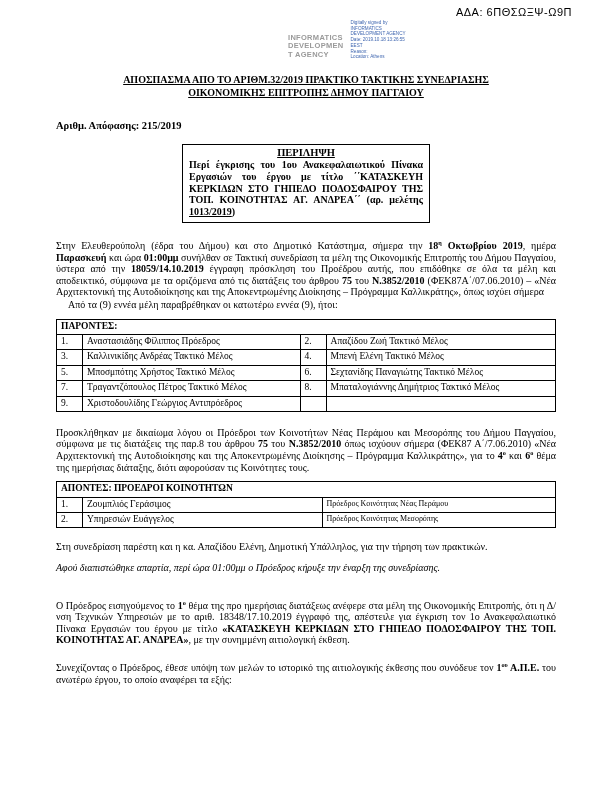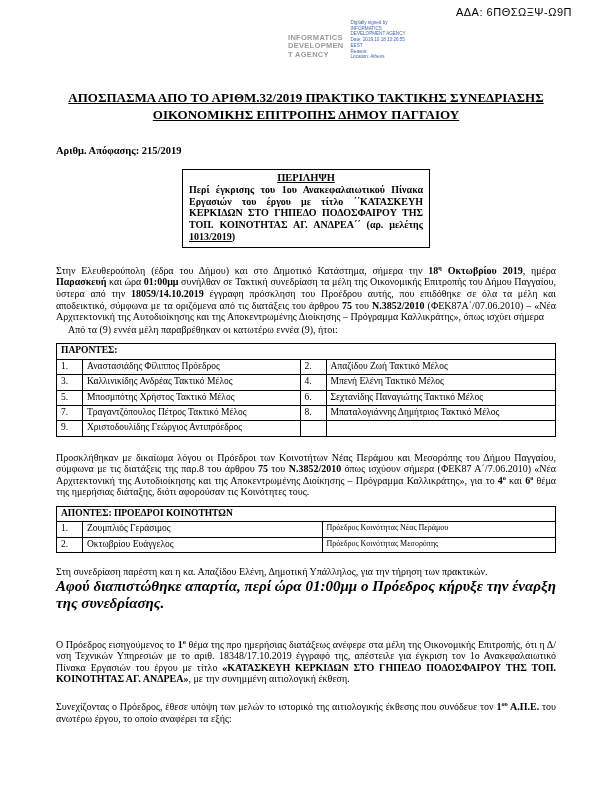--- a/index.html
+++ b/index.html
@@ -26,39 +26,39 @@
     font-family:"Liberation Sans","DejaVu Sans",sans-serif;
     font-size:7.5px; font-weight:bold; line-height:1.18; color:#9a9a9a;
     letter-spacing:.3px;
   }
   .stamp-sig {
     font-family:"Liberation Sans","DejaVu Sans",sans-serif;
     font-size:4.6px; line-height:1.25; color:#4067b0;
   }
   .authority { font-size:10.5px; line-height:1.28; }
   .authority .muni { font-weight:bold; text-decoration:underline; }
-  .doc-title { margin-top:17px; text-align:center; font-weight:bold; font-size:13px; line-height:1.3; }
+  .doc-title { margin-top:0; text-align:center; font-weight:bold; font-size:10px; line-height:1.3; }
   .u { text-decoration:underline; }
   .b { font-weight:bold; }
   sup { font-size:.62em; line-height:0; }
   .decision-no { margin-top:21px; font-weight:bold; font-size:10.5px; }
   .summary-box {
     width:248px; margin:13px auto 0 auto;
     border:1.6px solid #000;
     padding:2px 6px 4px 6px;
     font-size:10px; font-weight:bold;font-family:Liberation Serif, serif;
   }
   .summary-heading { text-align:center; text-decoration:underline; font-size:10.5px; margin-bottom:1px; }
   .summary-body { text-align:justify; line-height:1.18; }
   .body-p { font-size:10px; line-height:1.16; text-align:justify; }
   .p-session   { margin-top:17px; }
   .p-attend    { margin-top:1px; text-indent:12px; }
   .p-invited   { margin-top:15px; }
   .p-secretary { margin-top:13px; }
-  .p-quorum    { margin-top:0; font-weight:bold; font-style:italic; font-size:15px; }
+  .p-quorum    { margin-top:9px; font-weight:normal; font-style:italic; font-size:10px; }
   .p-topic     { margin-top:26px; }
   .p-cont      { margin-top:16px; }
   table.tbl { width:100%; border-collapse:collapse; margin-top:8px; font-size:9.5px; }
   table.tbl td { border:1px solid #000; padding:1px 4px 2px 4px; vertical-align:top; line-height:1.2; }
   table.tbl td.title-cell { font-weight:bold; }
   table.tbl td.num { width:26px; }
   table.absent td.role { font-size:8px; }
   table.absent td.name { width:48%; }
 </style>
 </head>
@@ -147,21 +147,21 @@
         <tr>
       <td colspan="3" class="title-cell">ΑΠΟΝΤΕΣ: ΠΡΟΕΔΡΟΙ ΚΟΙΝΟΤΗΤΩΝ</td>
     </tr>
     <tr>
       <td class="num">1.</td>
       <td class="name">Ζουμπλιός Γεράσιμος</td>
       <td class="role">Πρόεδρος Κοινότητας Νέας Περάμου</td>
     </tr>
     <tr>
       <td class="num">2.</td>
-      <td class="name">Οκτωβρίου Ευάγγελος</td>
+      <td class="name">Υπηρεσιών Ευάγγελος</td>
       <td class="role">Πρόεδρος Κοινότητας Μεσορόπης</td>
     </tr>
   </tbody>
     </table>
 
   <p class="body-p p-secretary">Στη συνεδρίαση παρέστη και η κα. Απαζίδου Ελένη, Δημοτική Υπάλληλος, για την τήρηση των πρακτικών.</p>
 
   <p class="body-p p-quorum">Αφού διαπιστώθηκε απαρτία, περί ώρα 01:00μμ ο Πρόεδρος κήρυξε την έναρξη της συνεδρίασης.</p>
 
   <p class="body-p p-topic"><span>Ο Πρόεδρος εισηγούμενος το </span><span class="b">1</span><sup class="b">ο</sup><span> θέμα της προ ημερήσιας διατάξεως ανέφερε στα μέλη της Οικονομικής Επιτροπής, ότι η Δ/νση Τεχνικών Υπηρεσιών με το αριθ. 18348/17.10.2019 έγγραφό της, απέστειλε για έγκριση τον 1ο Ανακεφαλαιωτικό Πίνακα Εργασιών του έργου με τίτλο </span><span class="b">«ΚΑΤΑΣΚΕΥΗ ΚΕΡΚΙΔΩΝ ΣΤΟ ΓΗΠΕΔΟ ΠΟΔΟΣΦΑΙΡΟΥ ΤΗΣ ΤΟΠ. ΚΟΙΝΟΤΗΤΑΣ ΑΓ. ΑΝΔΡΕΑ»</span><span>, με την συνημμένη αιτιολογική έκθεση.</span></p>

